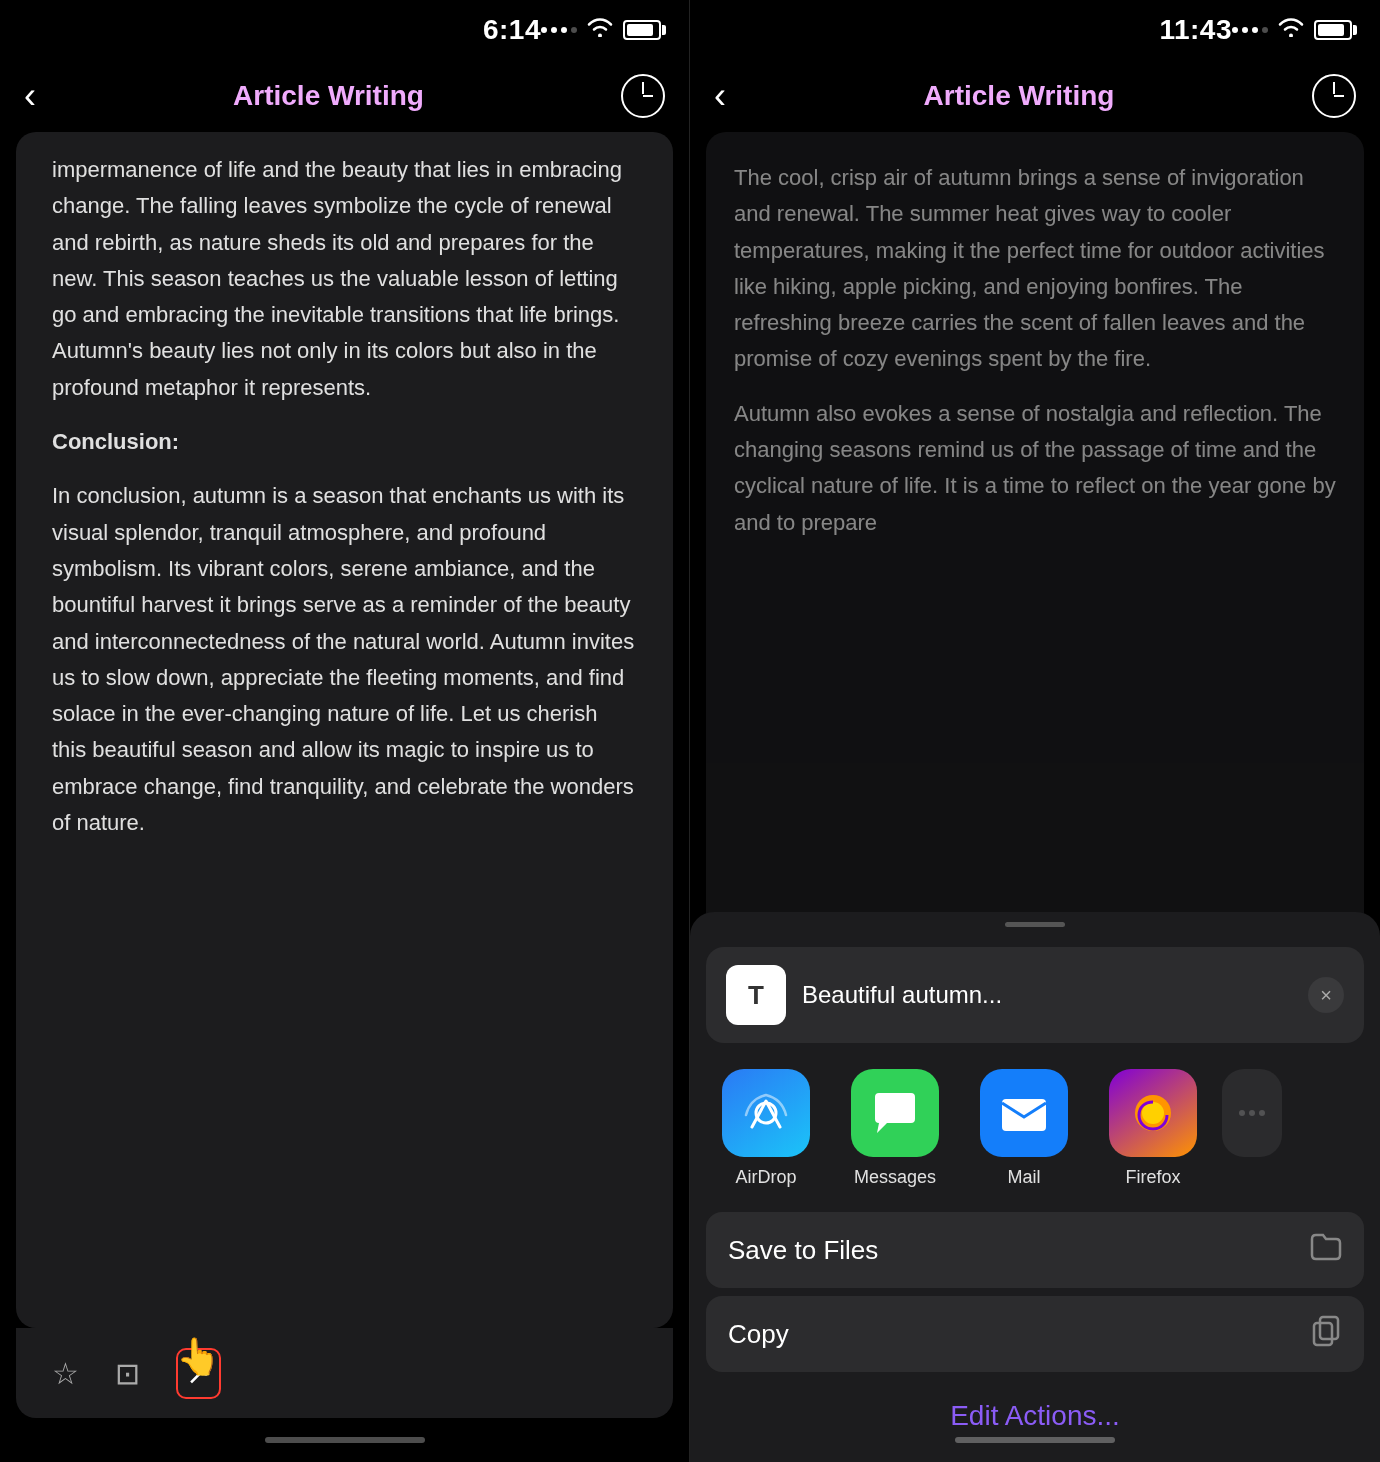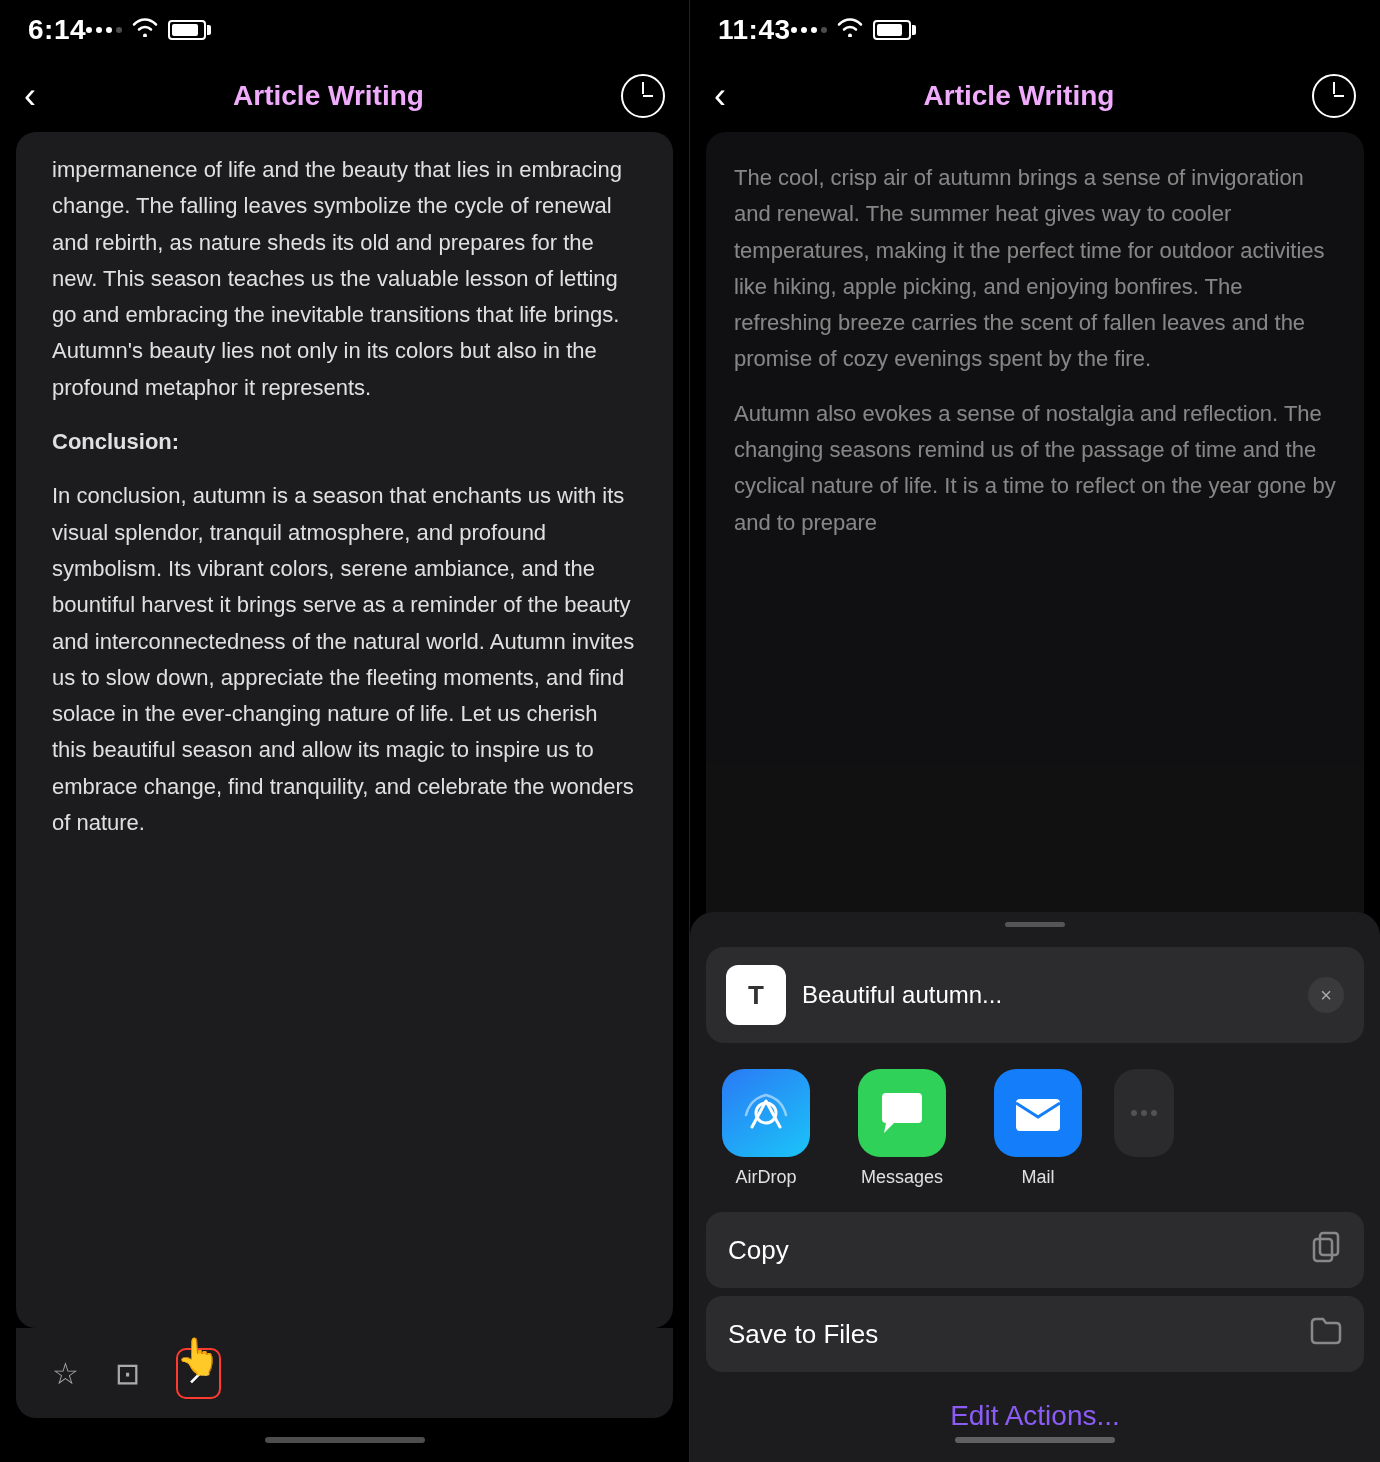--- a/index.html
+++ b/index.html
@@ -24,21 +24,21 @@
 
     .phone-panel.left {
       border-right: 1px solid #222;
     }
 
     
     .status-bar {
       height: 60px;
       display: flex;
       align-items: center;
-      justify-content: flex-start;
+      justify-content: flex-end;
       padding: 0 28px;
       flex-shrink: 0;
     }
     .status-time {
       color: #fff;
       font-size: 28px;
       font-weight: 600;
       letter-spacing: 0.5px;
     }
     .status-icons {
@@ -280,21 +280,21 @@
       align-items: center;
       justify-content: center;
       color: #aaa;
       font-size: 20px;
       cursor: pointer;
     }
 
     
     .app-row {
       display: flex;
-      gap: 16px;
+      gap: 9px;
       padding: 10px 16px 16px;
       overflow: hidden;
     }
     .app-item {
       display: flex;
       flex-direction: column;
       align-items: center;
       gap: 10px;
       min-width: 120px;
       cursor: pointer;
@@ -514,52 +514,62 @@
       <div class="app-item">
         <div class="app-icon mail">
           <svg width="52" height="52" viewBox="0 0 52 52" fill="none">
             <rect x="4" y="12" width="44" height="32" rx="4" fill="#fff"></rect>
             <path d="M4 16 L26 30 L48 16" stroke="#147efa" stroke-width="3" fill="none"></path>
           </svg>
         </div>
         <span class="app-label">Mail</span>
       </div>
 
+      <div class="app-item">
+        <div class="app-icon firefox">
+          <svg width="52" height="52" viewBox="0 0 52 52" fill="none">
+            <circle cx="26" cy="26" r="18" fill="#ff9500"></circle>
+            <circle cx="26" cy="26" r="11" fill="#ffd000"></circle>
+            <path d="M26 15 C18 15 12 20 12 28 C12 36 18 42 26 42 C34 42 40 36 40 28" stroke="#8000d7" stroke-width="3" fill="none"></path>
+          </svg>
+        </div>
+        <span class="app-label">Firefox</span>
+      </div>
 
       <div class="app-item" style="opacity:0.5; min-width:60px; overflow:hidden;">
         <div class="app-icon" style="background:#3a3a3c; width:60px; height:88px; border-radius:22px;">
           <svg width="30" height="30" viewBox="0 0 30 30" fill="none">
             <circle cx="5" cy="15" r="3" fill="#888"></circle>
             <circle cx="15" cy="15" r="3" fill="#888"></circle>
             <circle cx="25" cy="15" r="3" fill="#888"></circle>
           </svg>
         </div>
         <span class="app-label" style="font-size:14px;"></span>
       </div>
     </div>
 
     <div class="action-row">
+      <span class="action-row-label">Save to Files</span>
+      <span class="action-row-icon">
+        <svg width="32" height="32" viewBox="0 0 32 32" fill="none">
+          <path d="M2 8 Q2 4 6 4 H13 L16 8 H26 Q30 8 30 12 V24 Q30 28 26 28 H6 Q2 28 2 24 Z" stroke="#888" stroke-width="2.5" fill="none"></path>
+        </svg>
+      </span>
+    </div>
+
+    <div class="action-row">
       <span class="action-row-label">Copy</span>
       <span class="action-row-icon">
         <svg width="32" height="32" viewBox="0 0 32 32" fill="none">
           <rect x="10" y="2" width="18" height="22" rx="3" stroke="#888" stroke-width="2.5" fill="none"></rect>
           <rect x="4" y="8" width="18" height="22" rx="3" stroke="#888" stroke-width="2.5" fill="none"></rect>
         </svg>
       </span>
     </div>
 
-    <div class="action-row">
-      <span class="action-row-label">Save to Files</span>
-      <span class="action-row-icon">
-        <svg width="32" height="32" viewBox="0 0 32 32" fill="none">
-          <path d="M2 8 Q2 4 6 4 H13 L16 8 H26 Q30 8 30 12 V24 Q30 28 26 28 H6 Q2 28 2 24 Z" stroke="#888" stroke-width="2.5" fill="none"></path>
-        </svg>
-      </span>
-    </div>
-
     <div class="edit-actions-btn">
       <span>Edit Actions...</span>
     </div>
   </div>
 
   <div class="home-indicator" style="position:absolute; bottom:0; left:0; right:0; z-index:20; background:transparent;">
     <div class="home-bar"></div>
   </div>
 </div>
 

